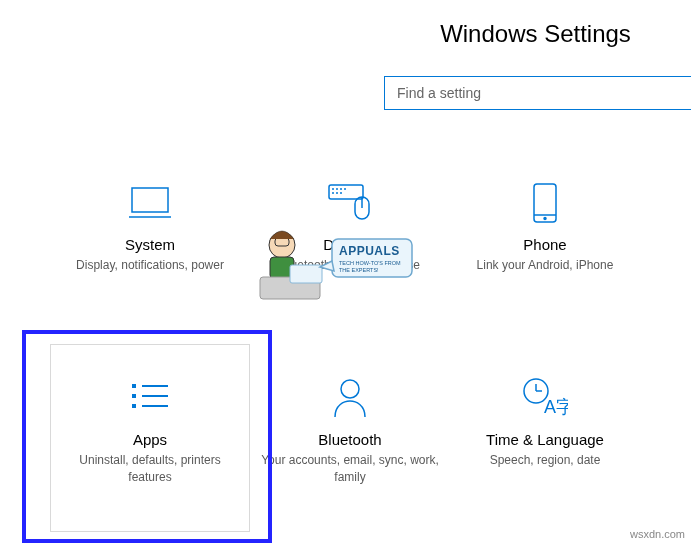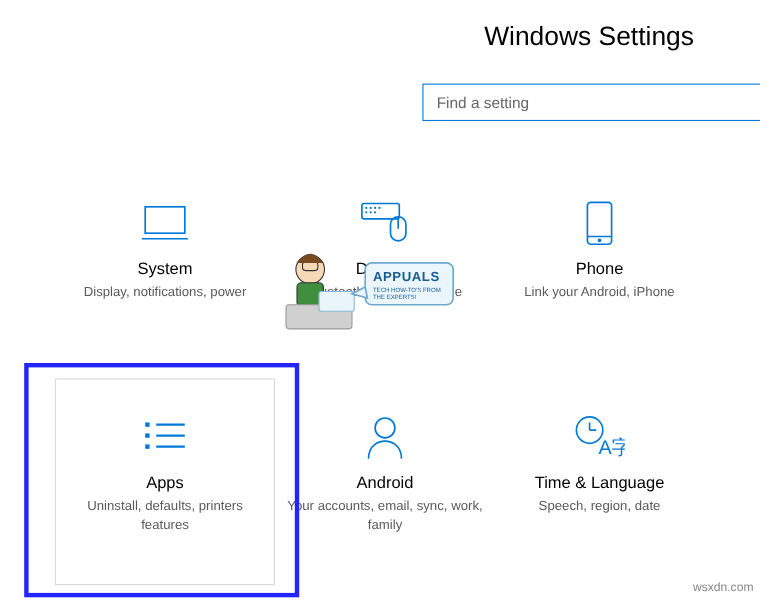--- a/index.html
+++ b/index.html
@@ -202,21 +202,21 @@
     <div class="tile-desc">Uninstall, defaults, printers features</div>
   </div>
 
   <div class="tile r2c2">
     <div class="tile-icon">
       <svg width="36" height="42" viewBox="0 0 36 42">
         <circle cx="18" cy="12" r="9"></circle>
         <path d="M 3 40 C 3 28 12 24 18 24 C 24 24 33 28 33 40"></path>
       </svg>
     </div>
-    <div class="tile-title">Android</div>
+    <div class="tile-title">Bluetooth</div>
     <div class="tile-desc">Your accounts, email, sync, work, family</div>
   </div>
 
   <div class="tile r2c3">
     <div class="tile-icon">
       <svg width="46" height="42" viewBox="0 0 46 42">
         <circle cx="14" cy="14" r="12"></circle>
         <line x1="14" y1="14" x2="14" y2="7"></line>
         <line x1="14" y1="14" x2="20" y2="14"></line>
         <text x="22" y="36" font-size="18" fill="#0078d7" stroke="none" font-family="sans-serif">A字</text>

